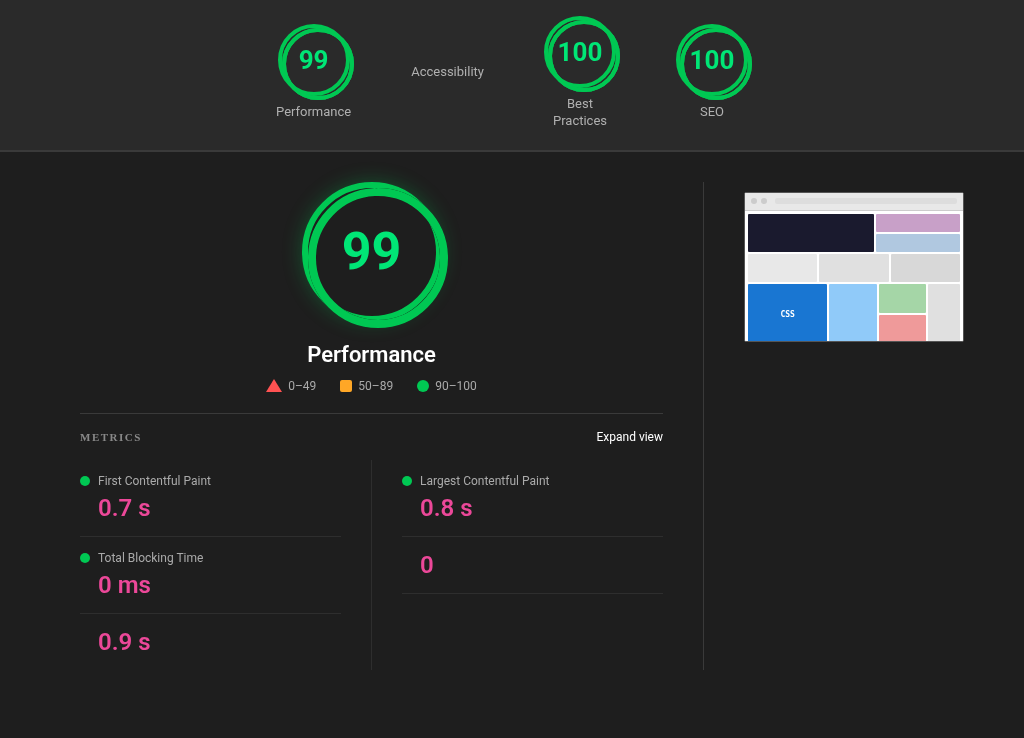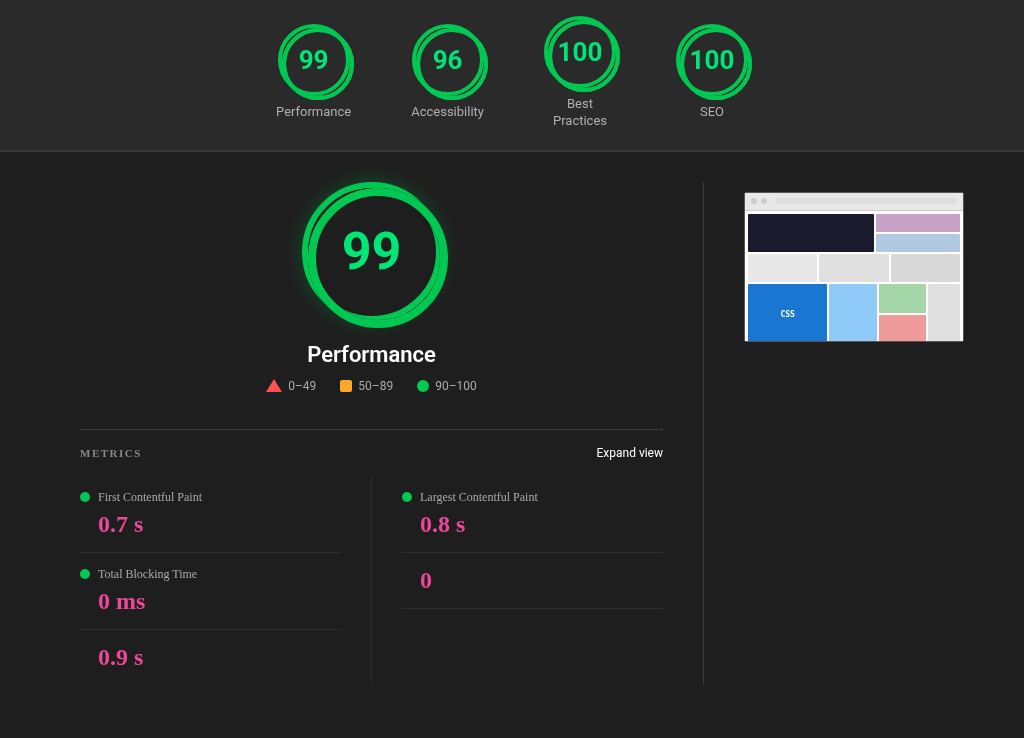--- a/index.html
+++ b/index.html
@@ -144,21 +144,21 @@
     .description a {
       color: #4a9eff;
       text-decoration: underline;
     }
 
     
     .legend {
       display: flex;
       gap: 24px;
       align-items: center;
-      margin-bottom: 16px;
+      margin-bottom: 0;
       font-size: 12px;
       color: #aaa;
     }
 
     .legend-item {
       display: flex;
       align-items: center;
       gap: 6px;
     }
 
@@ -262,21 +262,20 @@
     .left-panel-centered {
       width: 100%;
       display: flex;
       flex-direction: column;
       align-items: center;
     }
 
     .metric-card-item {
       padding: 14px 0;
       border-bottom: 1px solid #2e2e2e;
-      font-family: Liberation Serif, serif;
     }
 
     .metric-card-item.no-border {
       border-bottom: none;
     }
   </style>
 </head>
 <body>
 
 <div class="top-bar">
@@ -286,27 +285,20 @@
       <svg viewBox="0 0 80 80">
         <circle cx="40" cy="40" r="34" stroke="#2a2a2a" stroke-width="5" fill="none"></circle>
         <circle cx="40" cy="40" r="34" stroke="#00c853" stroke-width="5" fill="none" stroke-dasharray="213.6" stroke-dashoffset="2"></circle>
       </svg>
       <span class="score-number">99</span>
     </div>
     <span class="score-label">Performance</span>
   </div>
 
   <div class="score-item">
-    <div class="score-circle">
-      <svg viewBox="0 0 80 80">
-        <circle cx="40" cy="40" r="34" stroke="#2a2a2a" stroke-width="5" fill="none"></circle>
-        <circle cx="40" cy="40" r="34" stroke="#00c853" stroke-width="5" fill="none" stroke-dasharray="213.6" stroke-dashoffset="8.5"></circle>
-      </svg>
-      <span class="score-number">96</span>
-    </div>
     <span class="score-label">Accessibility</span>
   </div>
 
   <div class="score-item">
     <div class="score-circle">
       <svg viewBox="0 0 80 80">
         <circle cx="40" cy="40" r="34" stroke="#2a2a2a" stroke-width="5" fill="none"></circle>
         <circle cx="40" cy="40" r="34" stroke="#00c853" stroke-width="5" fill="none" stroke-dasharray="213.6" stroke-dashoffset="0"></circle>
       </svg>
       <span class="score-number">100</span>

